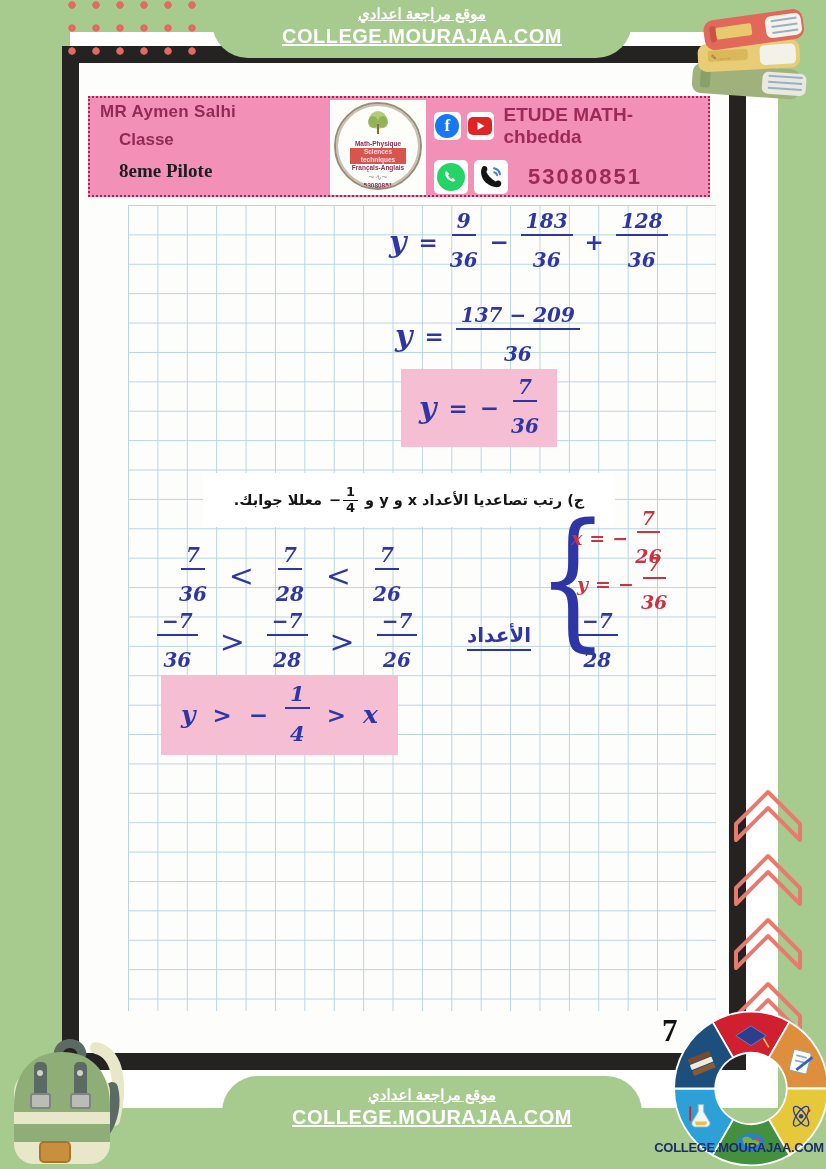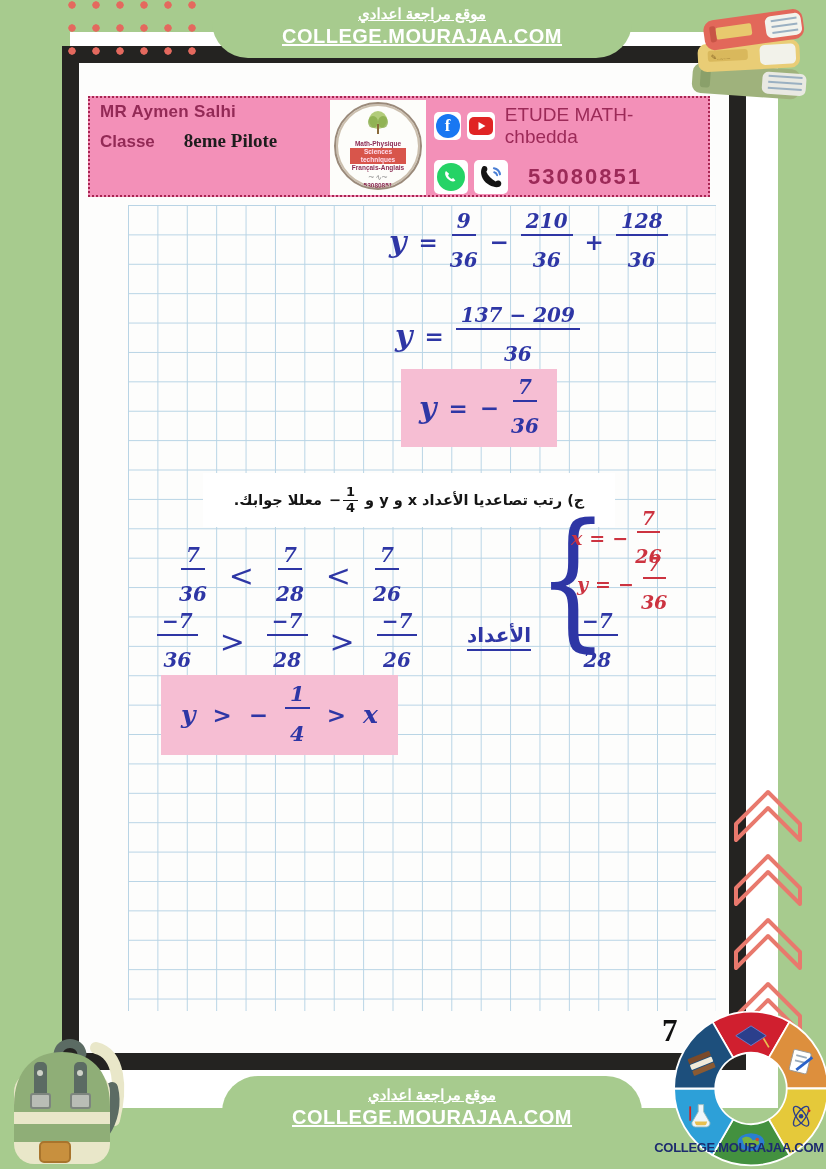--- a/index.html
+++ b/index.html
@@ -47,42 +47,42 @@
   .banner {
     position:absolute; left:9px; top:33px; width:622px; height:101px;
     background:#f390b8; border:2px dotted #a82552;
   }
   .bn-left { position:absolute; left:10px; top:4px; width:228px; }
   .bn-teacher { color:#932a56; font-weight:bold; font-size:17px; letter-spacing:.3px; }
   .bn-meetrow { margin-top:8px; display:flex; align-items:center; gap:4px; }
   .meet-chip { background:#fff; display:inline-flex; align-items:center; gap:3px; padding:2px 4px; }
   .meet-word { color:#3c3c3c; font-weight:bold; font-size:15px; }
   .bn-meettext { color:#932a56; font-weight:bold; font-size:16px; }
-  .bn-classrow { margin-top:8px; display:flex; align-items:baseline; gap:10px; }
+  .bn-classrow { margin-top:8px; display:flex; align-items:baseline; gap:10px;flex-direction:column; }
   .bn-classlabel { color:#932a56; font-weight:bold; font-size:17px; }
   .bn-classvalue { color:#1d1d1d; font-weight:bold; font-size:19px; font-family:"Liberation Serif", serif;margin-left:19px; }
 
   .stamp { position:absolute; left:240px; top:2px; width:96px; height:95px; background:#fdfdfa; }
   .stamp-circle {
     margin:2px auto 0; width:88px; height:88px; border-radius:50%;
     border:2px solid #9a8a7a; box-shadow:inset 0 0 0 2px #cbbfae;
     position:relative; overflow:hidden; text-align:center;
   }
   .stamp-line { font-size:6.5px; font-weight:bold; color:#8c2d55; line-height:1.25; }
   .stamp-line.red { background:#d8554b; color:#fde; margin:0 14px; }
   .stamp-sign { font-size:8px; color:#888; font-style:italic; font-family:"DejaVu Serif", serif; }
   .stamp-num { font-size:6.5px; font-weight:bold; color:#8c2d55; }
 
   .bn-right { position:absolute; left:344px; top:6px; width:268px; }
   .bn-row { display:flex; align-items:center; gap:6px; }
   .icon-chip { background:#fff; border-radius:5px; display:flex; align-items:center; justify-content:center; }
   .chip-sm { width:28px; height:28px; }
   .chip-lg { width:34px; height:34px; }
   .fb-circle { width:24px; height:24px; border-radius:50%; background:#1877f2; color:#fff; font-weight:bold; font-size:17px; text-align:center; line-height:24px; font-family:"Liberation Serif", serif; }
-  .bn-channel { color:#9c2a58; font-weight:normal; font-size:19px; margin-left:4px; }
+  .bn-channel { color:#9c2a58; font-weight:bold; font-size:19px; margin-left:4px; }
   .bn-phone { color:#9c2a58; font-weight:bold; font-size:22px; letter-spacing:2px; margin-left:14px; }
   .bn-right .bn-row + .bn-row { margin-top:12px; }
 
   
   .grid {
     position:absolute; left:49px; top:142px; width:588px; height:806px;
     background-image:linear-gradient(#b8d4e5 1px, rgba(0,0,0,0) 1px),
                      linear-gradient(90deg,#b8d4e5 1px, rgba(0,0,0,0) 1px);
     background-size:29.4px 29.4px;
   }
@@ -184,21 +184,21 @@
 
   <div class="eq hw" style="left:310px; top:148px;">
     <span class="big">y</span>
     <span class="op">=</span>
     <span class="frac">
         <span class="n">9</span>
         <span class="d">36</span>
       </span>
     <span class="op">−</span>
     <span class="frac">
-        <span class="n">210</span>
+        <span class="n">183</span>
         <span class="d">36</span>
       </span>
     <span class="op">+</span>
     <span class="frac">
         <span class="n">128</span>
         <span class="d">36</span>
       </span>
   </div>
 
   <div class="eq hw" style="left:316px; top:242px;">

